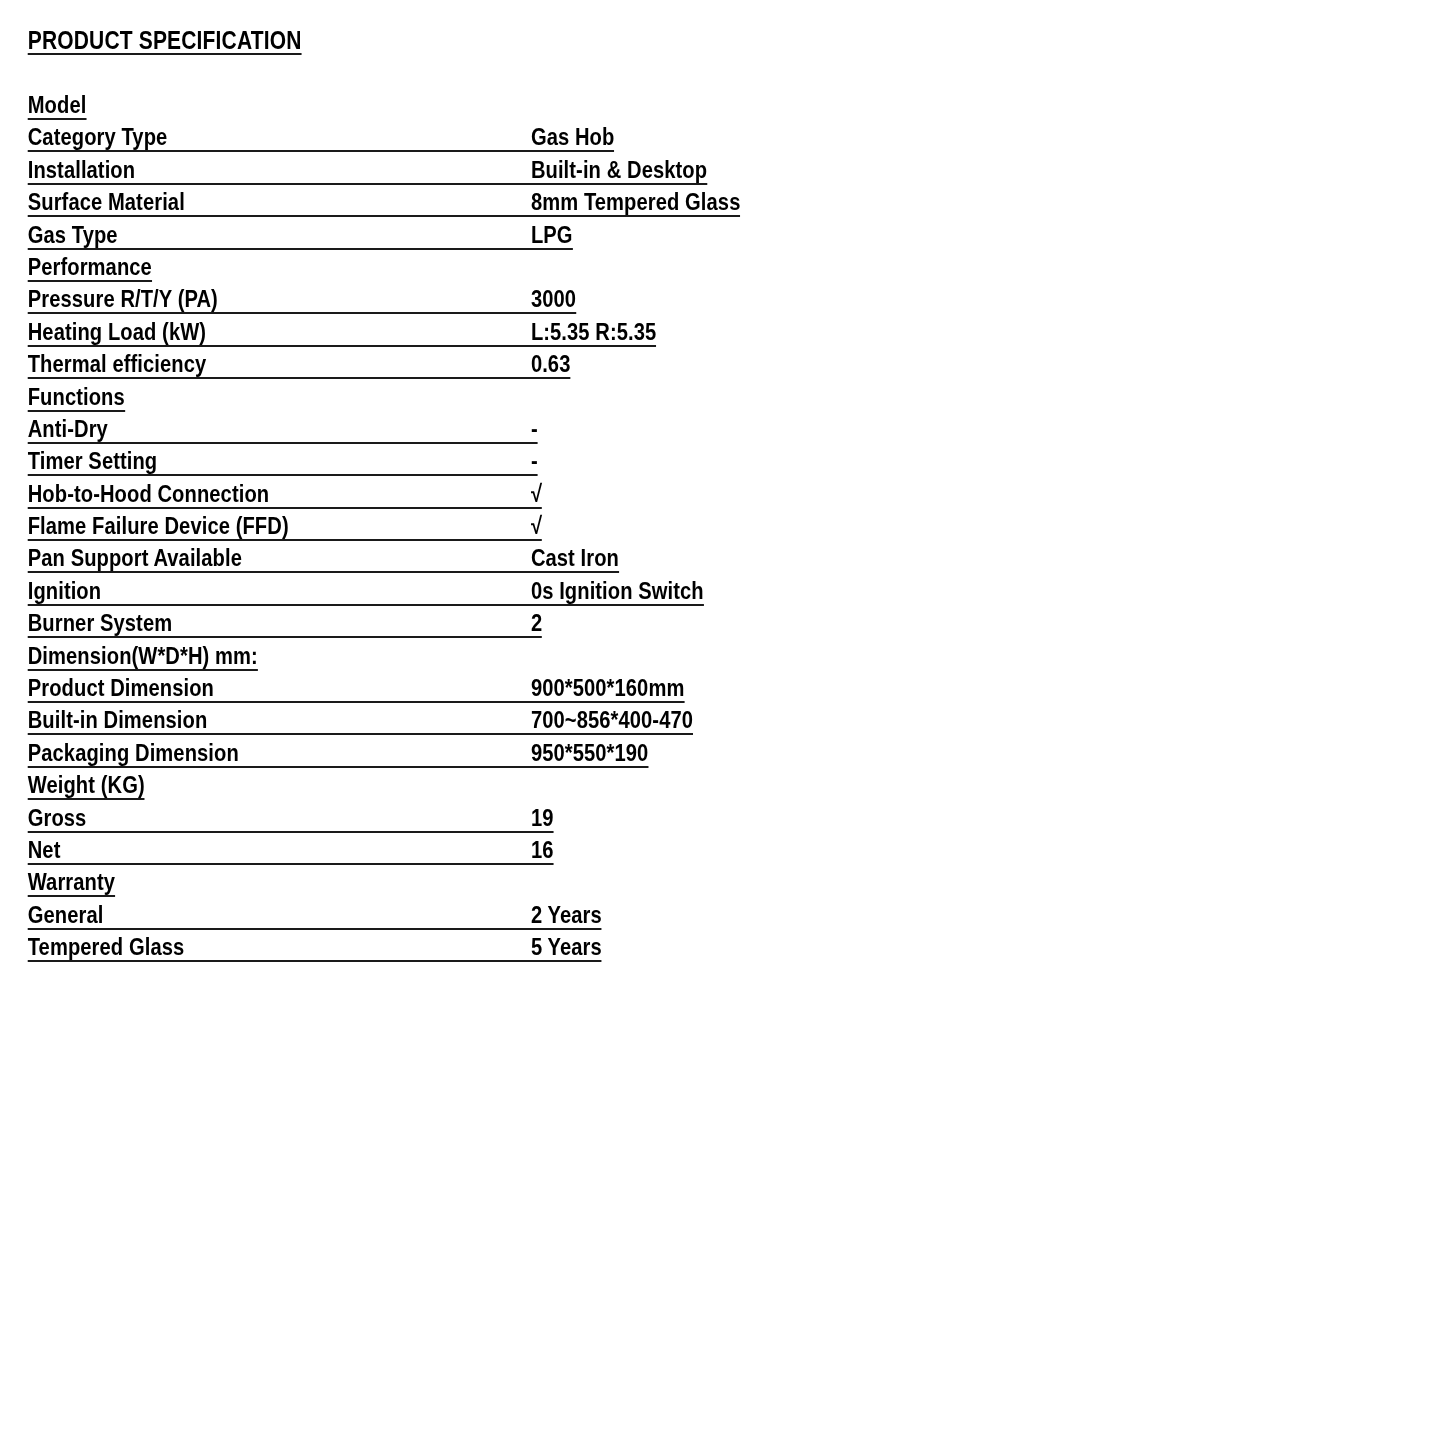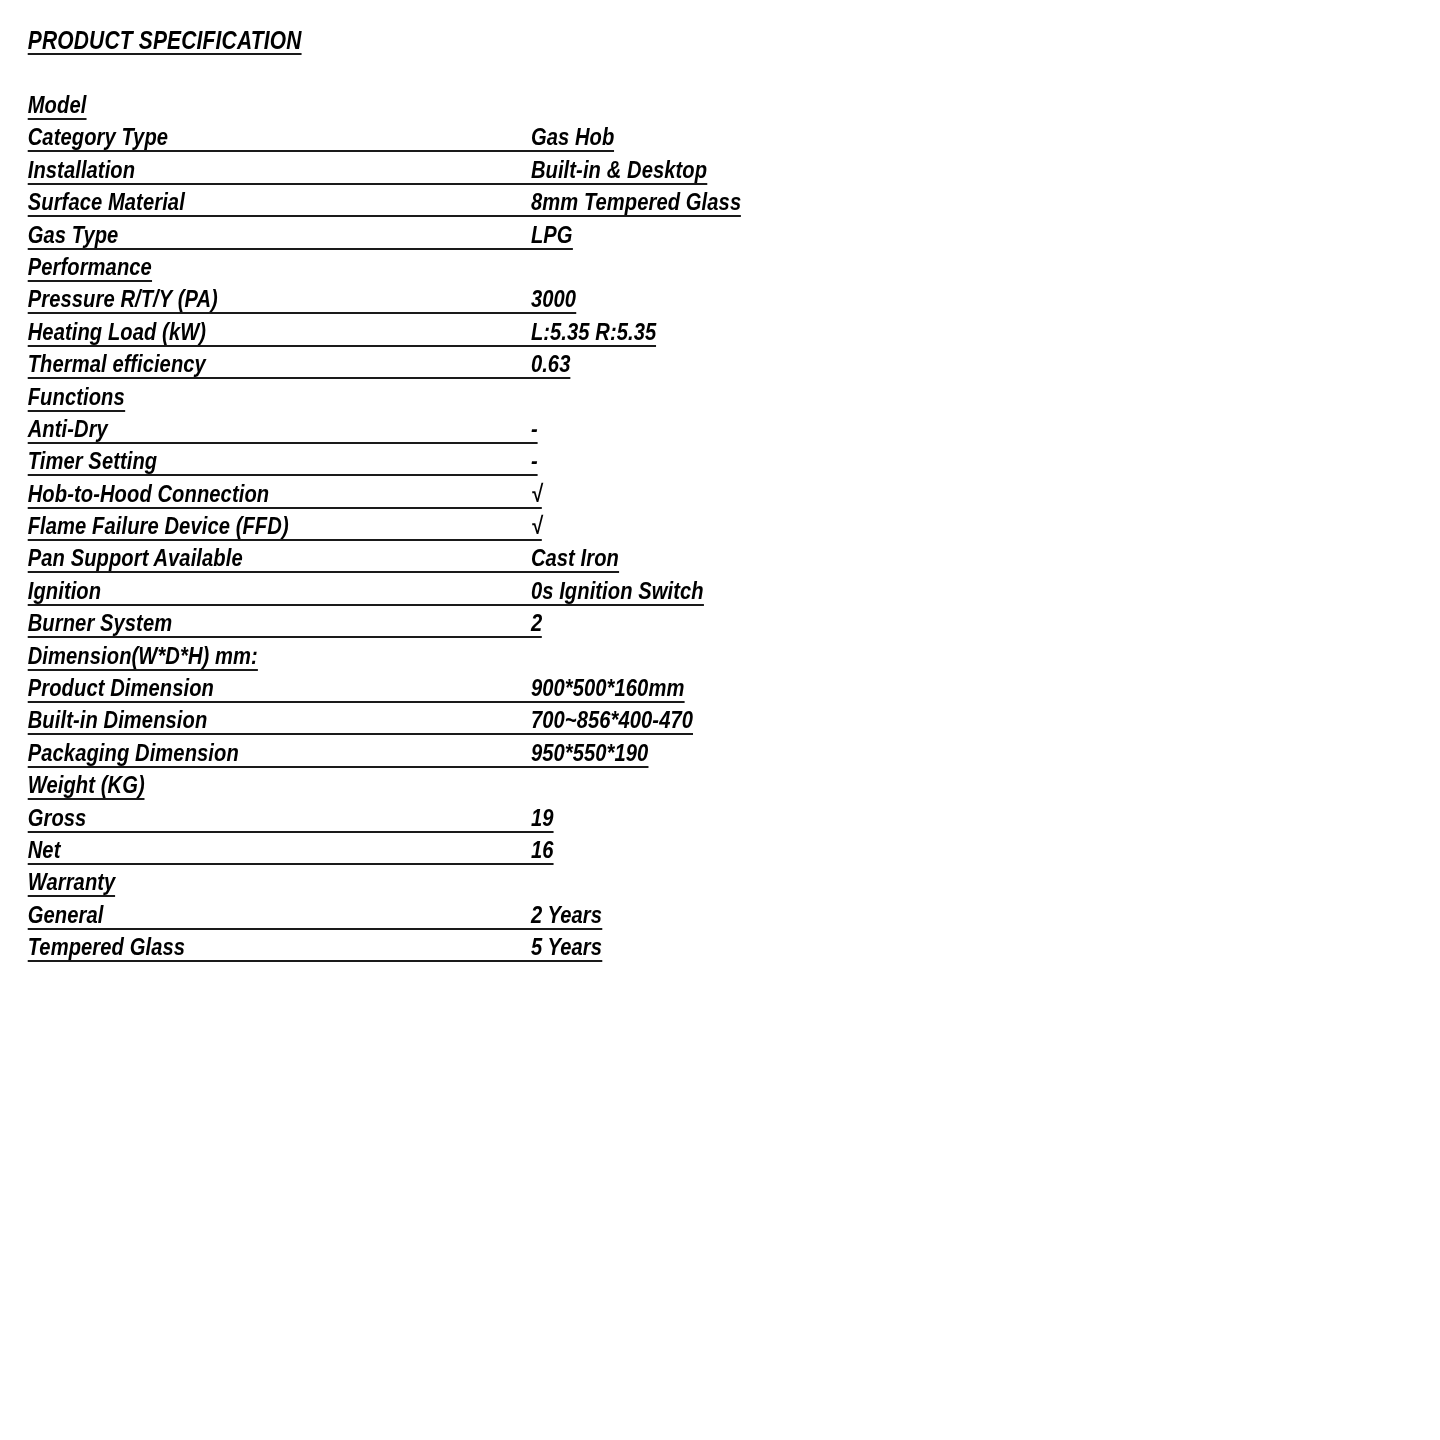--- a/index.html
+++ b/index.html
@@ -8,21 +8,20 @@
     background: #ffffff;
     color: #000000;
     font-family: "Liberation Sans", sans-serif;
     font-weight: 700;
   }
   .viewport {
     width: 1440px;
     height: 1440px;
     overflow: hidden;
     background: #ffffff;
-    font-style: italic;
   }
   
   .squeeze {
     transform: scaleX(0.84);
     transform-origin: top left;
     width: 1714px;
   }
   .page {
     padding: 27px 0 0 33px;
   }

